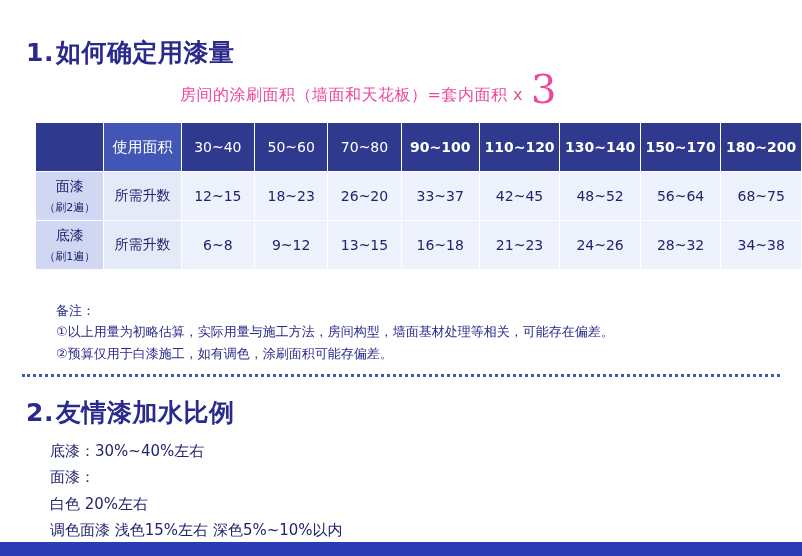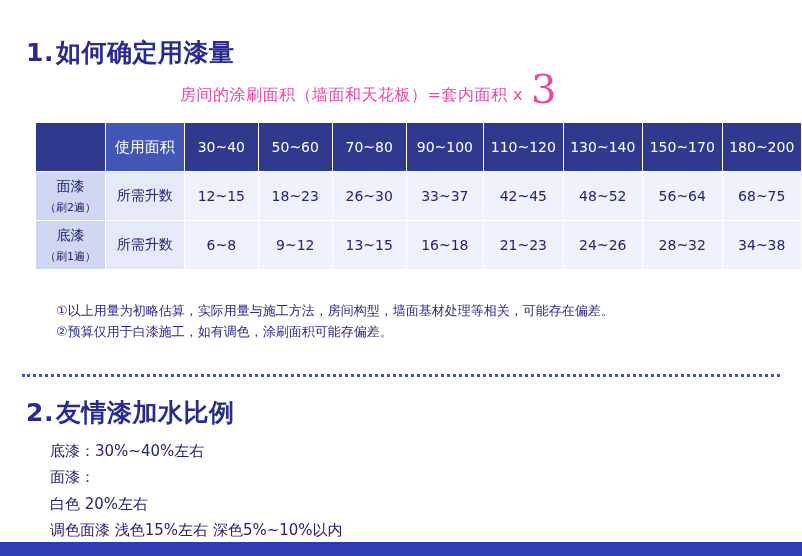--- a/index.html
+++ b/index.html
@@ -111,21 +111,21 @@
     color: #22246e !important;
     font-size: 14px;
   }
   .c-cell {
     background: #eef2fc;
     margin-left: 38px;
   }
   .col-w-first { width: 72px; }
   .col-w-second { width: 86px; }
   .col-w { width: 70px; }
-  .col-w-wide { width: 72px; }
+  .col-w-wide { width: 72px; font-weight: bold; }
 
   
   .notes {
     position: absolute;
     left: 56px;
     top: 300px;
     font-size: 13px;
     color: #2a2a8c;
     line-height: 1.65;
   }
@@ -195,21 +195,21 @@
         </tr>
 
         <tr>
           <td class="c-row-label">
             <span>面漆</span>
             <span class="sub">（刷2遍）</span>
           </td>
           <td class="c-sub-label">所需升数</td>
           <td class="c-cell">12~15</td>
           <td class="c-cell">18~23</td>
-          <td class="c-cell">26~30</td>
+          <td class="c-cell">26~20</td>
           <td class="c-cell">33~37</td>
           <td class="c-cell">42~45</td>
           <td class="c-cell">48~52</td>
           <td class="c-cell">56~64</td>
           <td class="c-cell">68~75</td>
         </tr>
 
         <tr>
           <td class="c-row-label">
             <span>底漆</span>
@@ -223,20 +223,21 @@
           <td class="c-cell">21~23</td>
           <td class="c-cell">24~26</td>
           <td class="c-cell">28~32</td>
           <td class="c-cell">34~38</td>
         </tr>
       </tbody>
     </table>
   </div>
 
   <div class="notes">
+    <div>备注：</div>
     <div>①以上用量为初略估算，实际用量与施工方法，房间构型，墙面基材处理等相关，可能存在偏差。</div>
     <div>②预算仅用于白漆施工，如有调色，涂刷面积可能存偏差。</div>
   </div>
 
   <div class="divider"></div>
 
   <div class="section-title" id="sec2-title">
     <span class="num">2.</span>
     <span>友情漆加水比例</span>
   </div>

